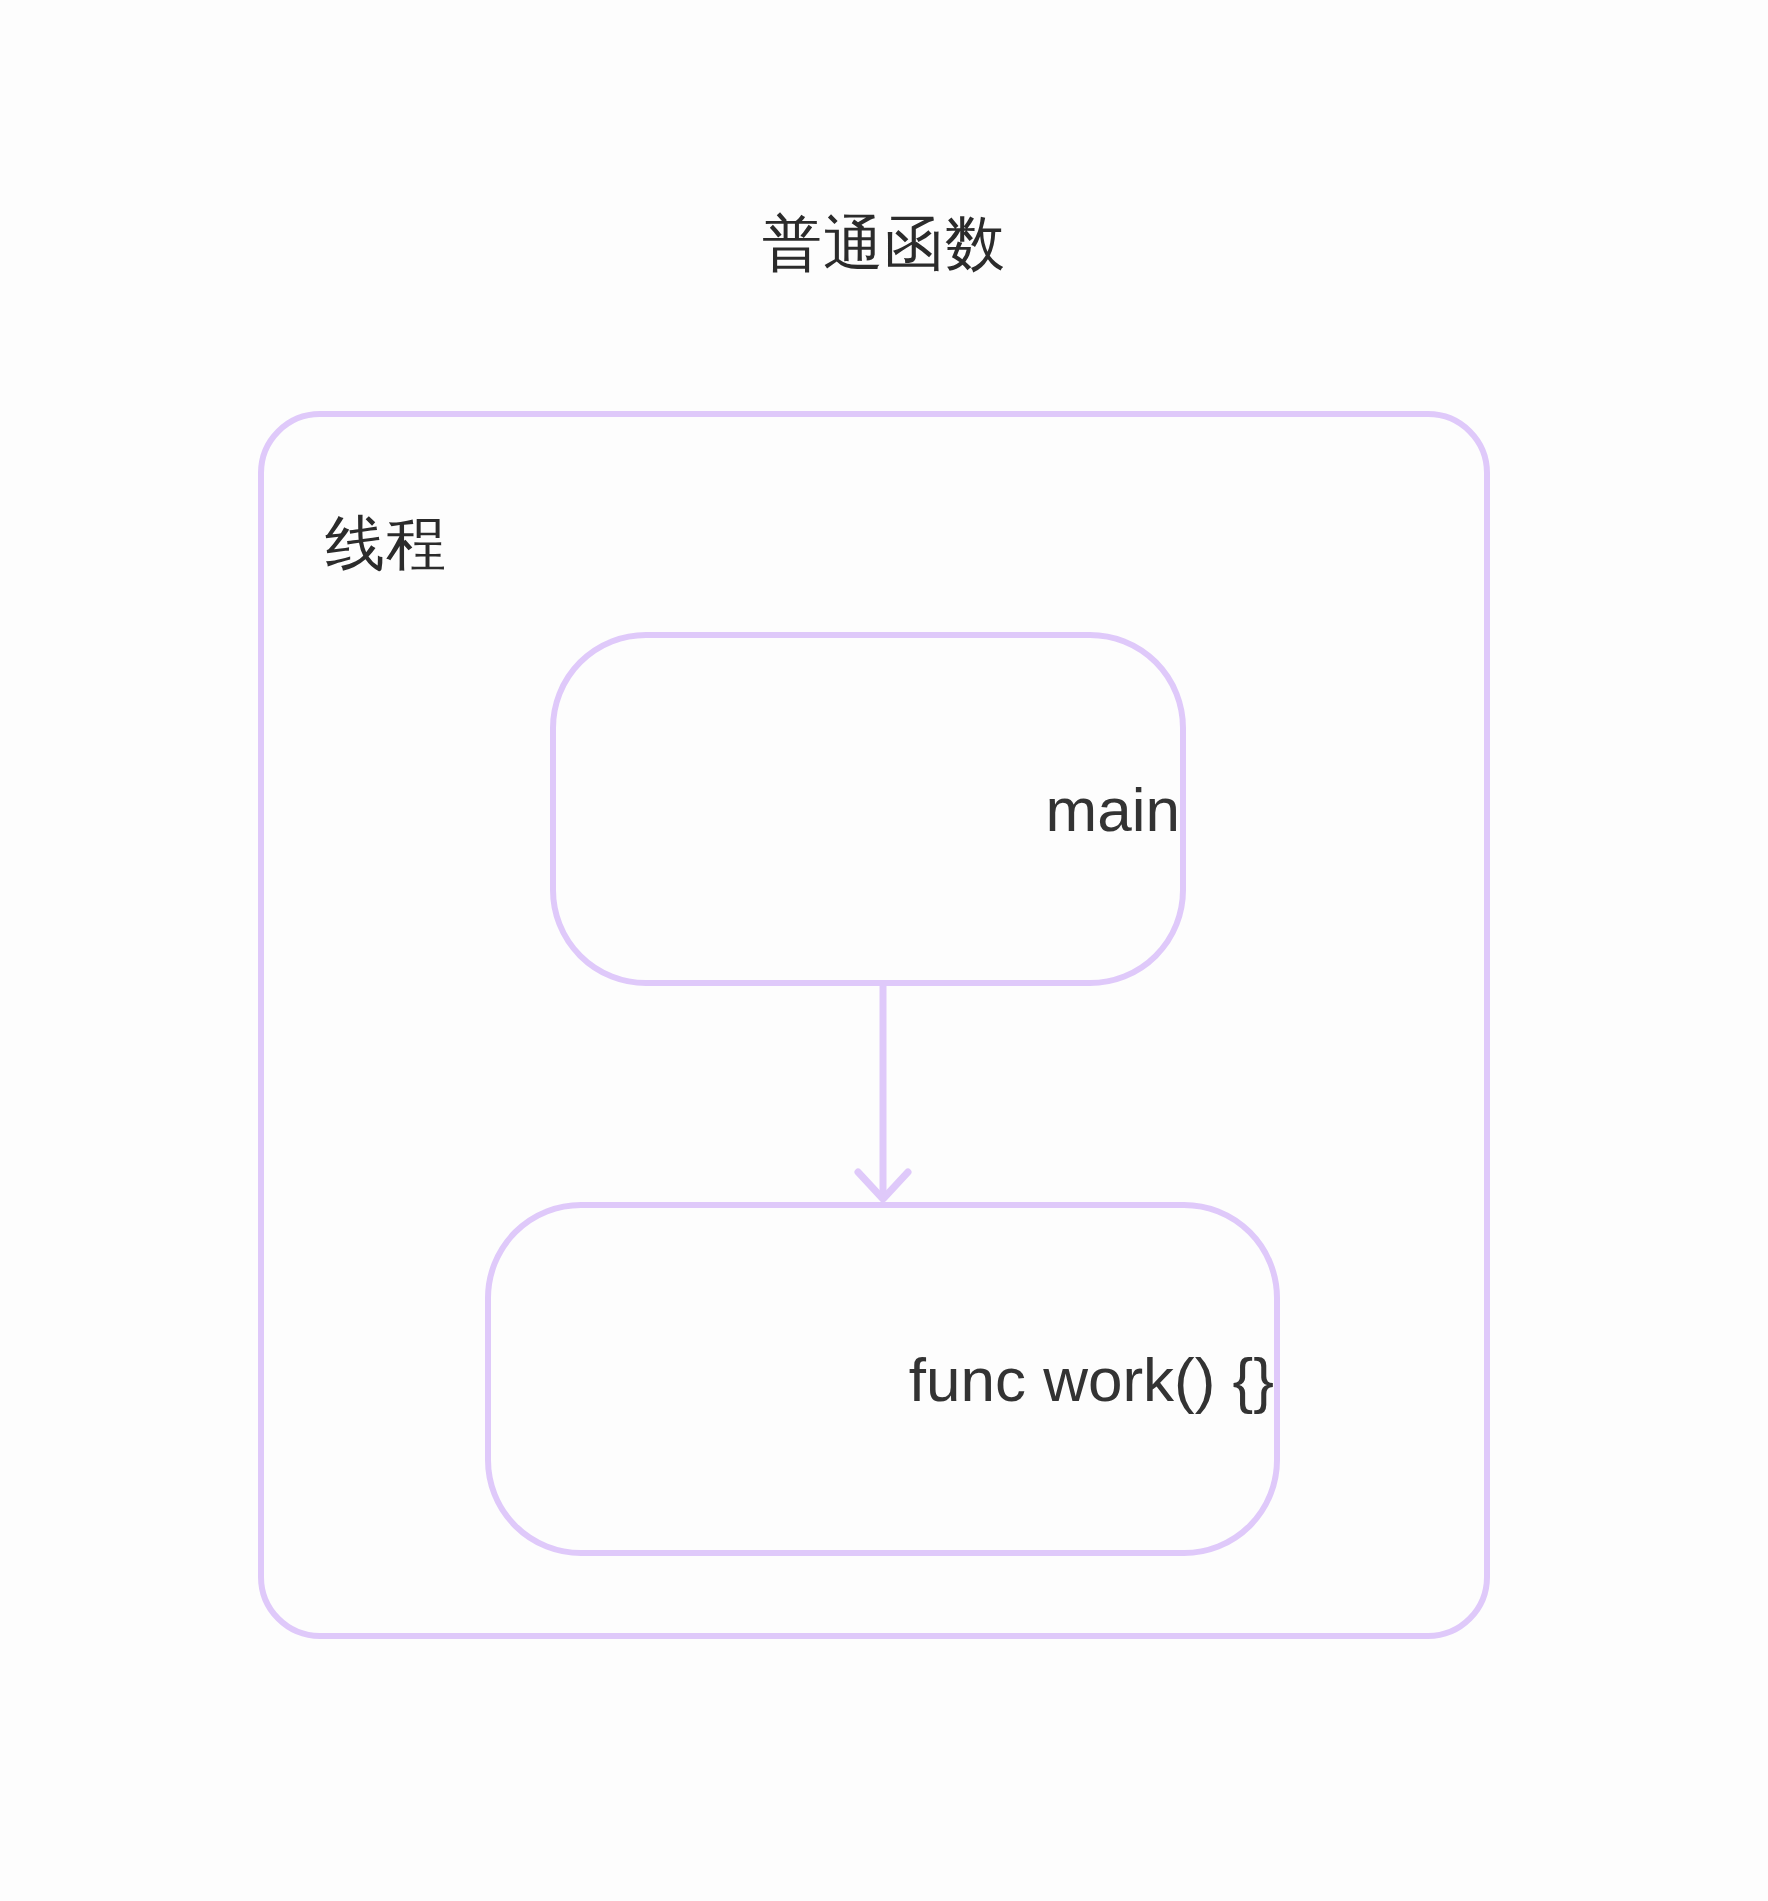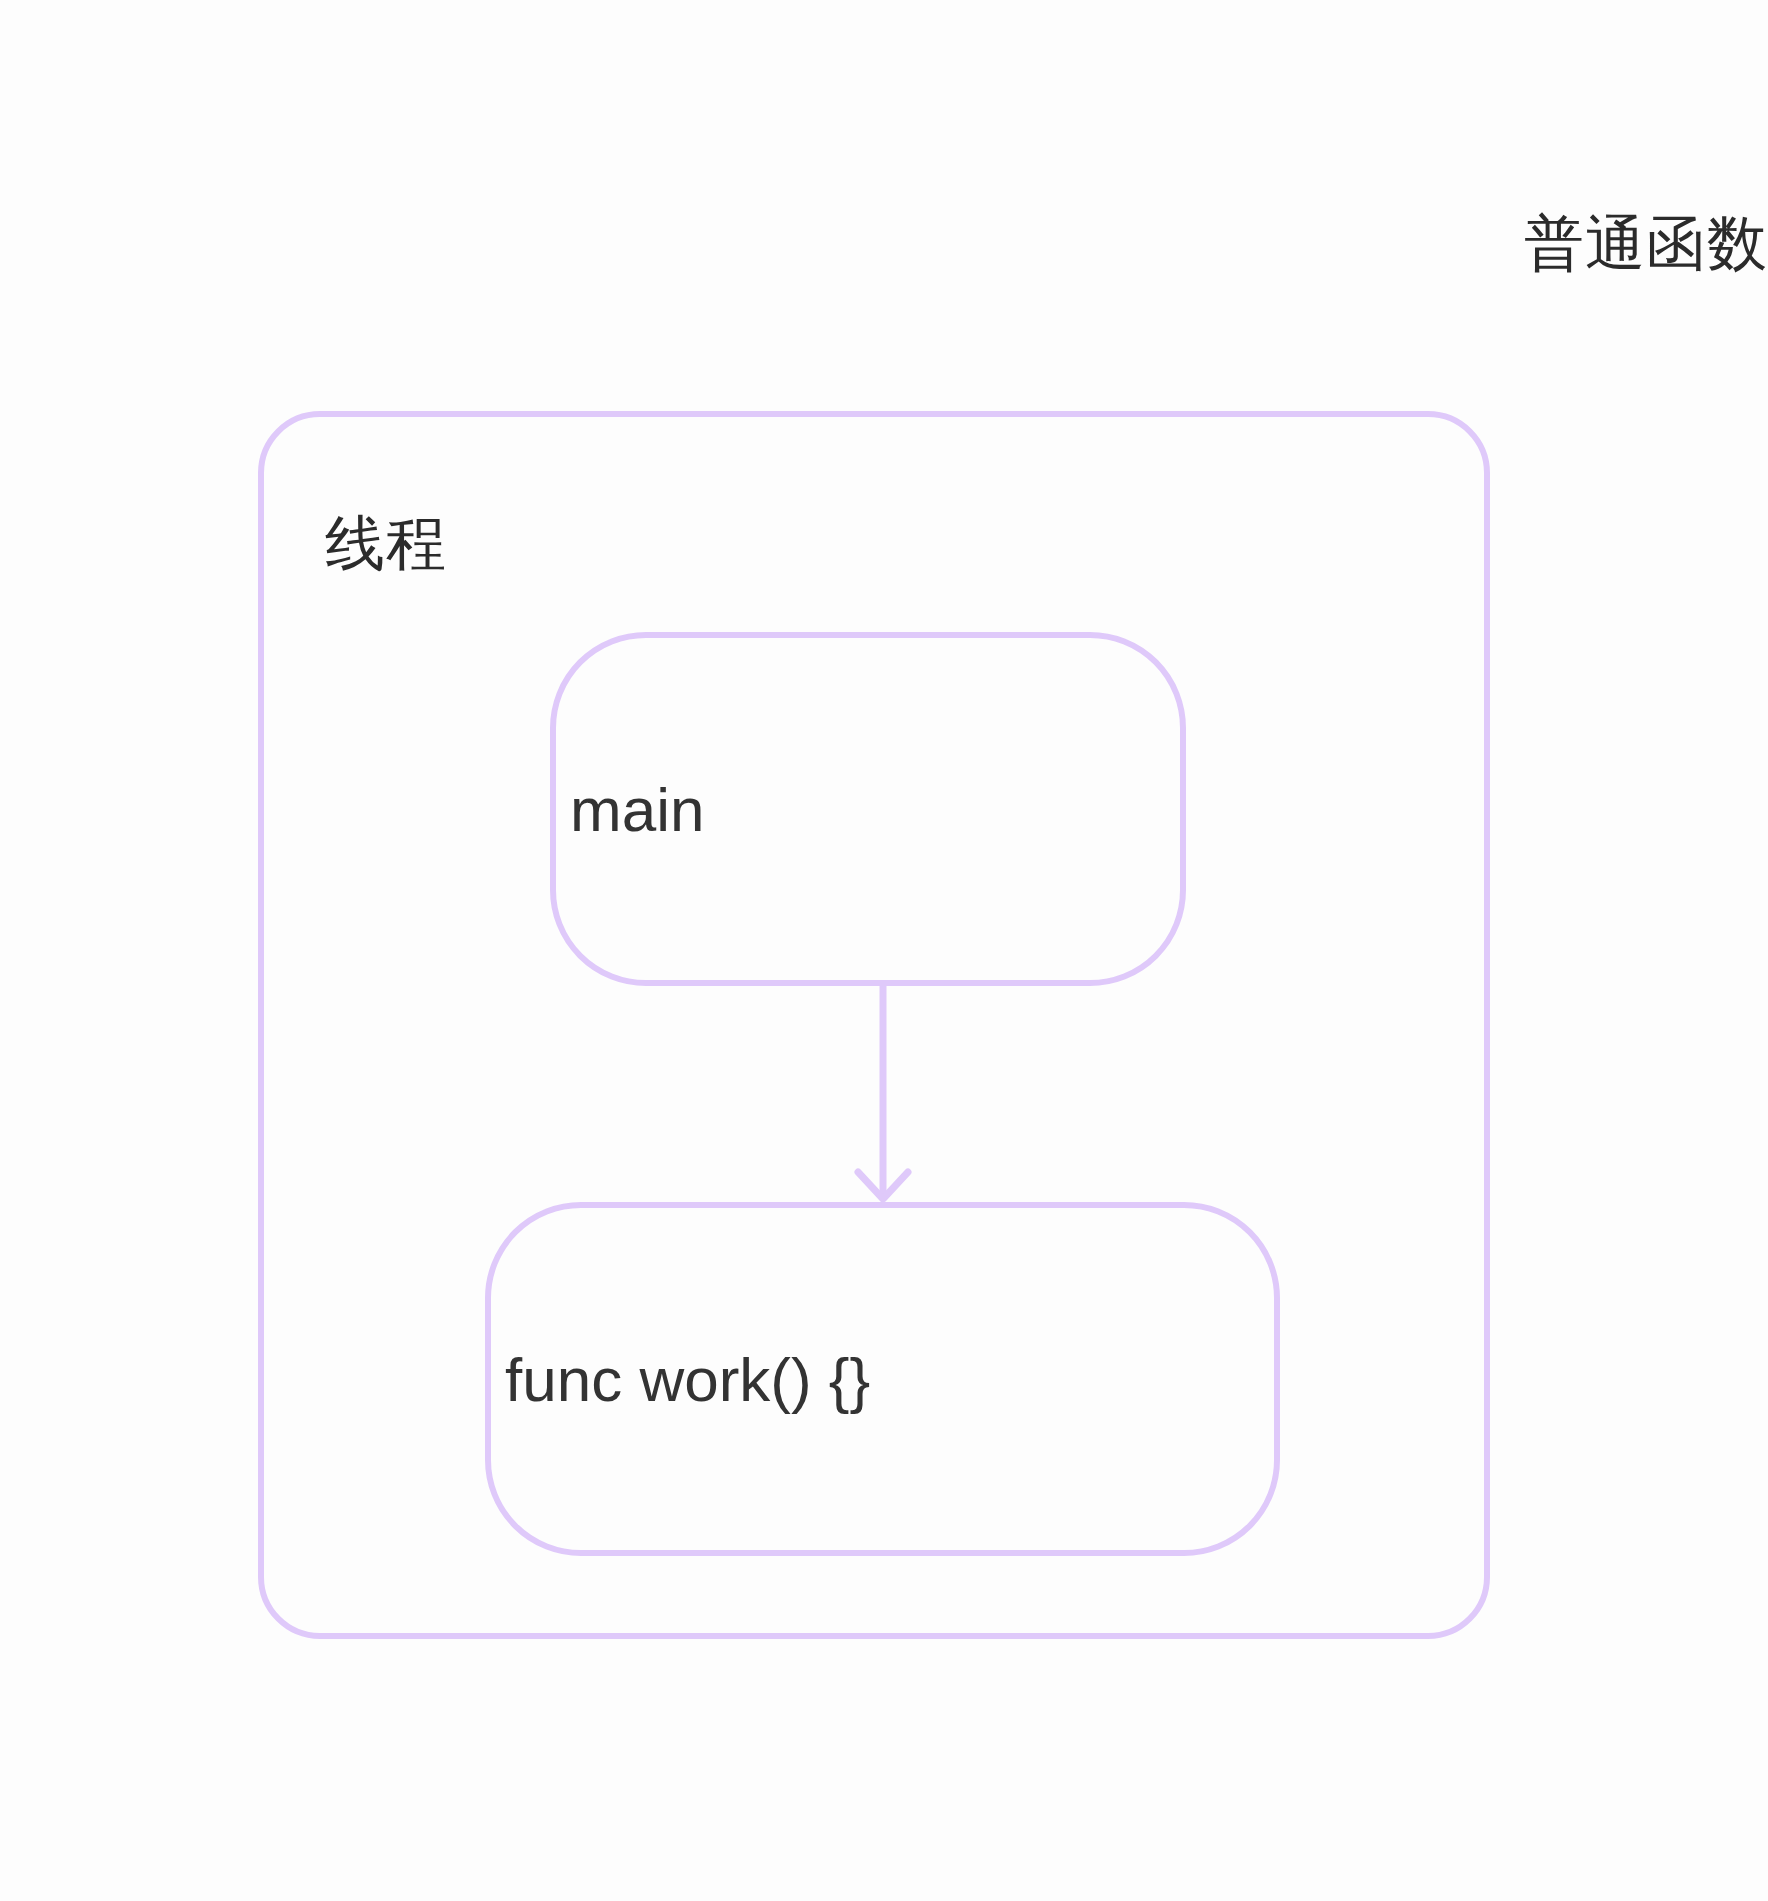--- a/index.html
+++ b/index.html
@@ -17,21 +17,21 @@
     background: #fdfdfd;
     overflow: hidden;
   }
 
   
   .diagram-title {
     position: absolute;
     left: 0;
     top: 206px;
     width: 1768px;
-    text-align: right;
+    text-align: center;
     font-size: 60px;
     line-height: 1.25;
     color: #2b2b2b;
     letter-spacing: 1px;
     white-space: pre;
   }
 
   
   .thread-container {
     position: absolute;
@@ -56,21 +56,21 @@
   }
 
   
   .node {
     position: absolute;
     box-sizing: border-box;
     border: 6px solid #dfc9fa;
     background: transparent;
     display: flex;
     align-items: center;
-    justify-content: flex-start;
+    justify-content: flex-end;
     color: #333333;
     white-space: pre;
     padding-left: 14px;
   }
   .node-main {
     left: 550px;
     top: 632px;
     width: 636px;
     height: 354px;
     border-radius: 96px;

